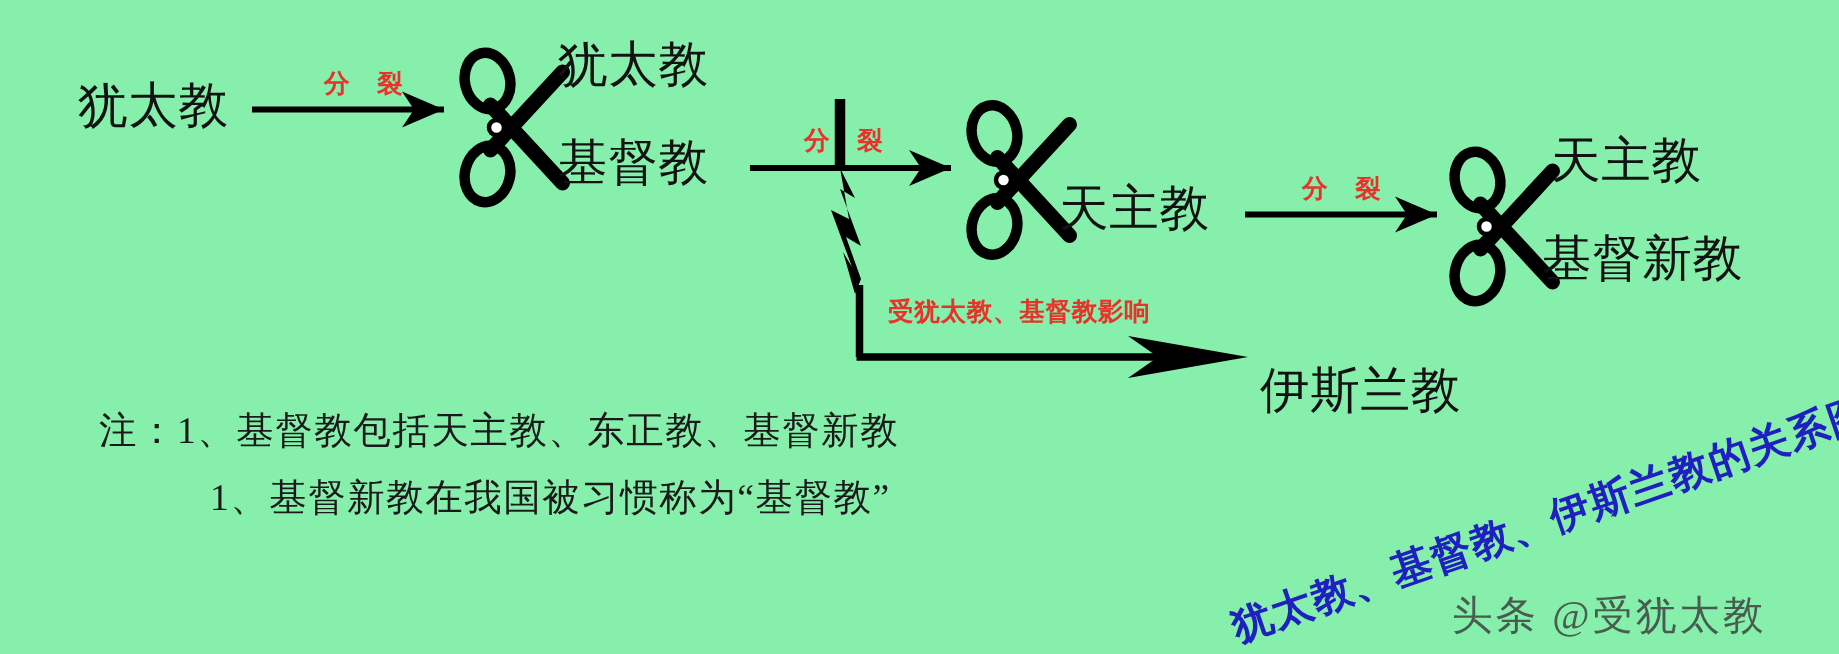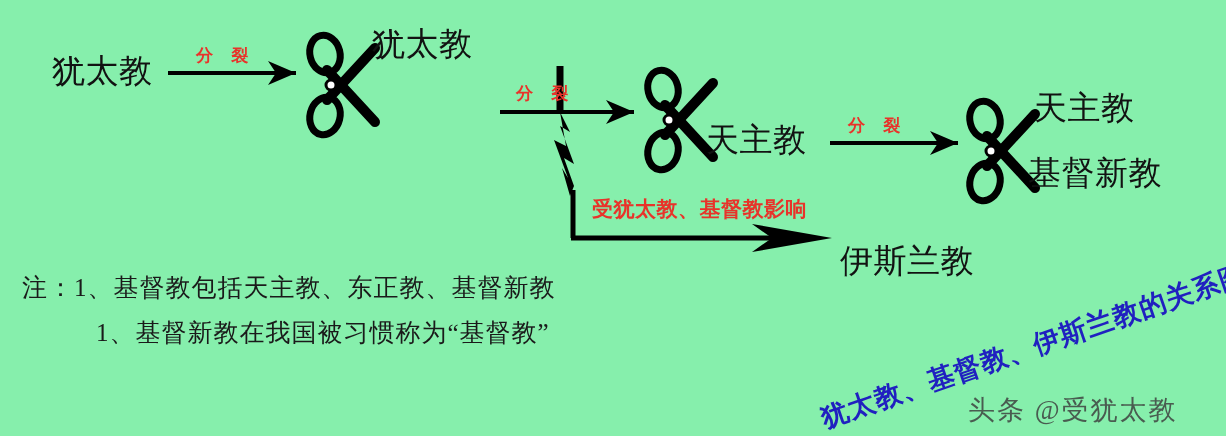--- a/index.html
+++ b/index.html
@@ -28,37 +28,39 @@
     letter-spacing: 0.5px;
   }
   .split-label {
     position: absolute;
     color: #e8332a;
     font-size: 17px;
     font-weight: bold;
     white-space: nowrap;
     letter-spacing: 7px;
     line-height: 1;
+    margin-left: 20px;
   }
   .influence-label {
     position: absolute;
     color: #e8332a;
-    font-size: 21px;
+    font-size: 17px;
     font-weight: bold;
     white-space: nowrap;
     line-height: 1;
     letter-spacing: 0.5px;
   }
   .note {
     position: absolute;
     color: #1a1a1a;
     font-size: 25px;
     line-height: 1;
     white-space: nowrap;
     letter-spacing: 1px;
+    margin-left: 44px;
   }
   .caption {
     position: absolute;
     color: #2020c0;
     font-size: 27px;
     font-weight: bold;
     white-space: nowrap;
     transform: rotate(-19deg);
     transform-origin: left bottom;
     letter-spacing: 1px;
@@ -139,20 +141,21 @@
     </g>
 
   </svg>
 
   <div class="node" style="left:52px; top:55px;">犹太教</div>
 
   <div class="split-label" style="left:196px; top:47px;">分 裂</div>
 
   <div class="node" style="left:372px; top:28px;">犹太教</div>
 
+  <div class="node" style="left:372px; top:93px;">基督教</div>
 
   <div class="split-label" style="left:516px; top:85px;">分 裂</div>
 
 
   <div class="node" style="left:706px; top:124px;">天主教</div>
 
   <div class="split-label" style="left:848px; top:117px;">分 裂</div>
 
   <div class="node" style="left:1034px; top:92px;">天主教</div>
 

